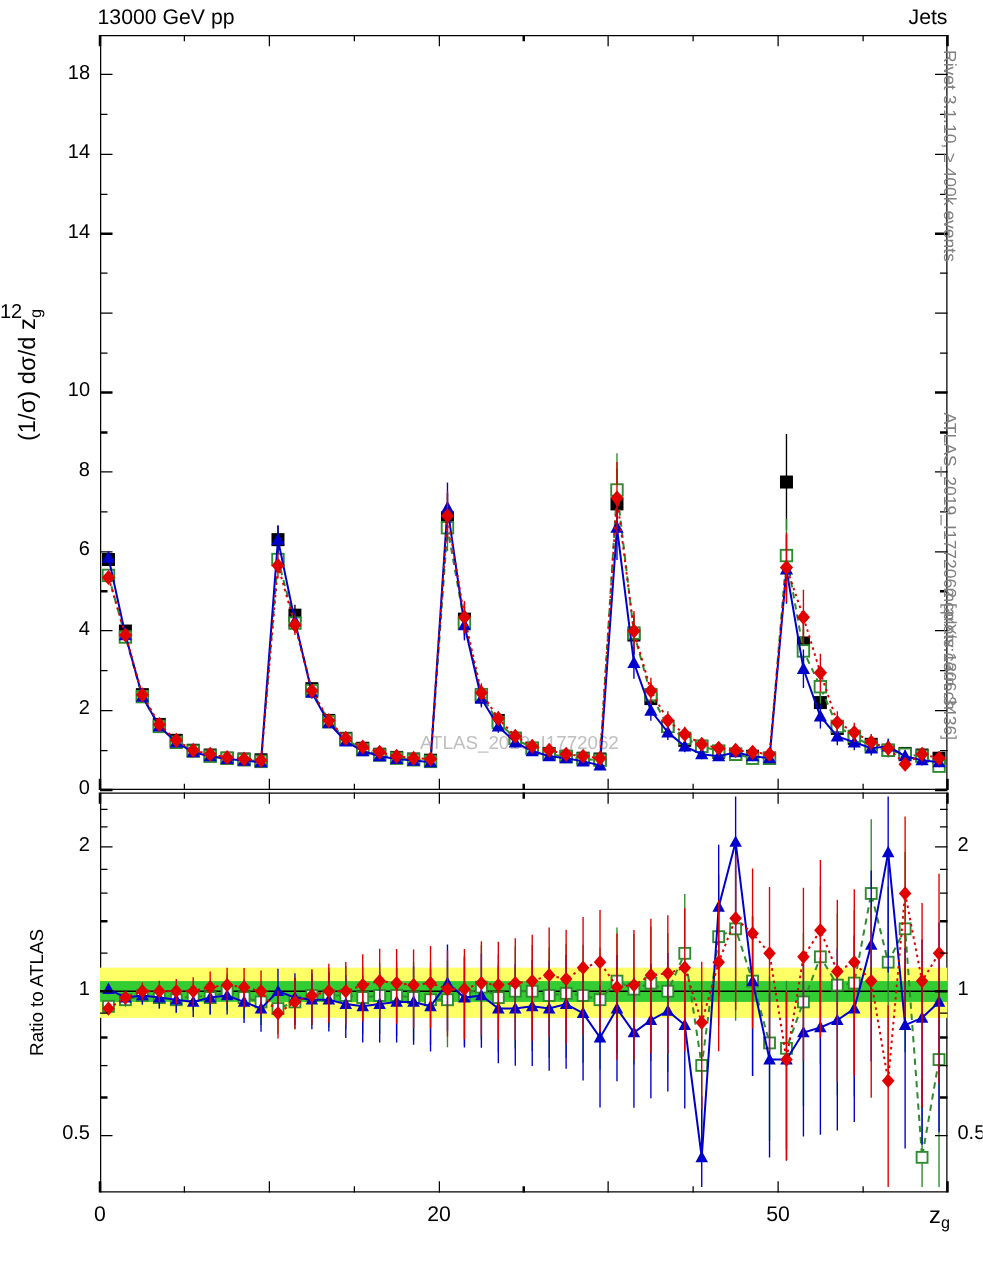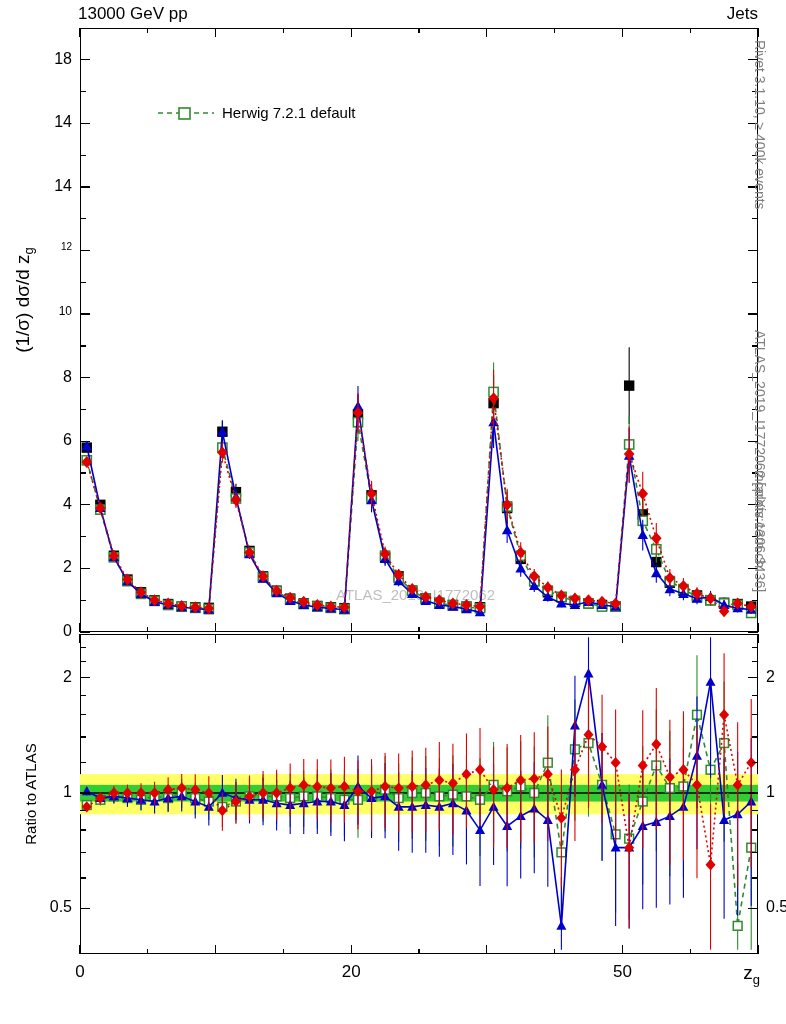--- a/index.html
+++ b/index.html
@@ -67,24 +67,24 @@
       <div class="abs" style="left:748px;top:504.19210526315794px;width:10px;height:1.3px;background:#000;"></div>
       <div class="abs txt" style="left:0px;top:494.8421052631579px;width:72px;text-align:right;font-size:16px;">4</div>
       <div class="abs" style="left:80px;top:440.6131578947369px;width:10px;height:1.3px;background:#000;"></div>
       <div class="abs" style="left:748px;top:440.6131578947369px;width:10px;height:1.3px;background:#000;"></div>
       <div class="abs txt" style="left:0px;top:431.2631578947369px;width:72px;text-align:right;font-size:16px;">6</div>
       <div class="abs" style="left:80px;top:377.03421052631586px;width:10px;height:1.3px;background:#000;"></div>
       <div class="abs" style="left:748px;top:377.03421052631586px;width:10px;height:1.3px;background:#000;"></div>
       <div class="abs txt" style="left:0px;top:367.68421052631584px;width:72px;text-align:right;font-size:16px;">8</div>
       <div class="abs" style="left:80px;top:313.45526315789476px;width:10px;height:1.3px;background:#000;"></div>
       <div class="abs" style="left:748px;top:313.45526315789476px;width:10px;height:1.3px;background:#000;"></div>
-      <div class="abs txt" style="left:0px;top:304.10526315789474px;width:72px;text-align:right;font-size:12px;">10</div>
+      <div class="abs txt" style="left:0px;top:304.10526315789474px;width:72px;text-align:right;font-size:16px;">10</div>
       <div class="abs" style="left:80px;top:249.8763157894737px;width:10px;height:1.3px;background:#000;"></div>
       <div class="abs" style="left:748px;top:249.8763157894737px;width:10px;height:1.3px;background:#000;"></div>
-      <div class="abs txt" style="left:0px;top:240.5263157894737px;width:72px;text-align:right;font-size:10px;">12</div>
+      <div class="abs txt" style="left:0px;top:240.5263157894737px;width:72px;font-size:16px;">12</div>
       <div class="abs" style="left:80px;top:186.29736842105265px;width:10px;height:1.3px;background:#000;"></div>
       <div class="abs" style="left:748px;top:186.29736842105265px;width:10px;height:1.3px;background:#000;"></div>
       <div class="abs txt" style="left:0px;top:176.94736842105266px;width:72px;text-align:right;font-size:16px;">14</div>
       <div class="abs" style="left:80px;top:122.71842105263161px;width:10px;height:1.3px;background:#000;"></div>
       <div class="abs" style="left:748px;top:122.71842105263161px;width:10px;height:1.3px;background:#000;"></div>
       <div class="abs txt" style="left:0px;top:113.36842105263162px;width:72px;text-align:right;font-size:16px;">14</div>
       <div class="abs" style="left:80px;top:59.13947368421052px;width:10px;height:1.3px;background:#000;"></div>
       <div class="abs" style="left:748px;top:59.13947368421052px;width:10px;height:1.3px;background:#000;"></div>
       <div class="abs txt" style="left:0px;top:49.78947368421052px;width:72px;text-align:right;font-size:16px;">18</div>
       <div class="abs" style="left:80px;top:599.5605263157895px;width:6px;height:1.3px;background:#000;"></div>
@@ -124,29 +124,20 @@
       <div class="abs" style="left:621.75px;top:623px;width:1.3px;height:9px;background:#000;"></div>
       <div class="abs" style="left:621.75px;top:28px;width:1.3px;height:9px;background:#000;"></div>
       <div class="abs" style="left:689.5500000000001px;top:627px;width:1.3px;height:5px;background:#000;"></div>
       <div class="abs" style="left:689.5500000000001px;top:28px;width:1.3px;height:5px;background:#000;"></div>
       <div class="abs" style="left:757.35px;top:623px;width:1.3px;height:9px;background:#000;"></div>
       <div class="abs" style="left:757.35px;top:28px;width:1.3px;height:9px;background:#000;"></div>
     </div>
 
 
   <div class="abs" id="legend">
-    <div class="leg-row">
-      <span class="leg-mark">
-        <svg width="56" height="20">
-          <line x1="0" y1="10" x2="56" y2="10" stroke="#2f8b2f" stroke-width="1.6" stroke-dasharray="5,4"></line>
-          <rect x="21" y="5" width="11" height="11" fill="#fff" stroke="#2f8b2f" stroke-width="1.6"></rect>
-        </svg>
-      </span>
-      <span class="leg-txt">Herwig 7.2.1 default</span>
-    </div>
   </div>
 
   <div class="abs" id="watermark">ATLAS_2019_I1772062</div>
 
   <svg class="abs" id="main-svg" style="left:80px;top:28px;" width="678" height="604">
       <line x1="6.78" y1="423.9816147368421" x2="6.78" y2="415.26049052631583" stroke="#000000" stroke-width="1.1"></line>
       <rect x="1.58" y="414.42105263157896" width="10.4" height="10.4" fill="#000000"></rect>
       <line x1="20.34" y1="480.2690105263158" x2="20.34" y2="473.4152" stroke="#000000" stroke-width="1.1"></line>
       <rect x="15.14" y="471.64210526315793" width="10.4" height="10.4" fill="#000000"></rect>
       <line x1="33.9" y1="530.0131789473685" x2="33.9" y2="525.397347368421" stroke="#000000" stroke-width="1.1"></line>

